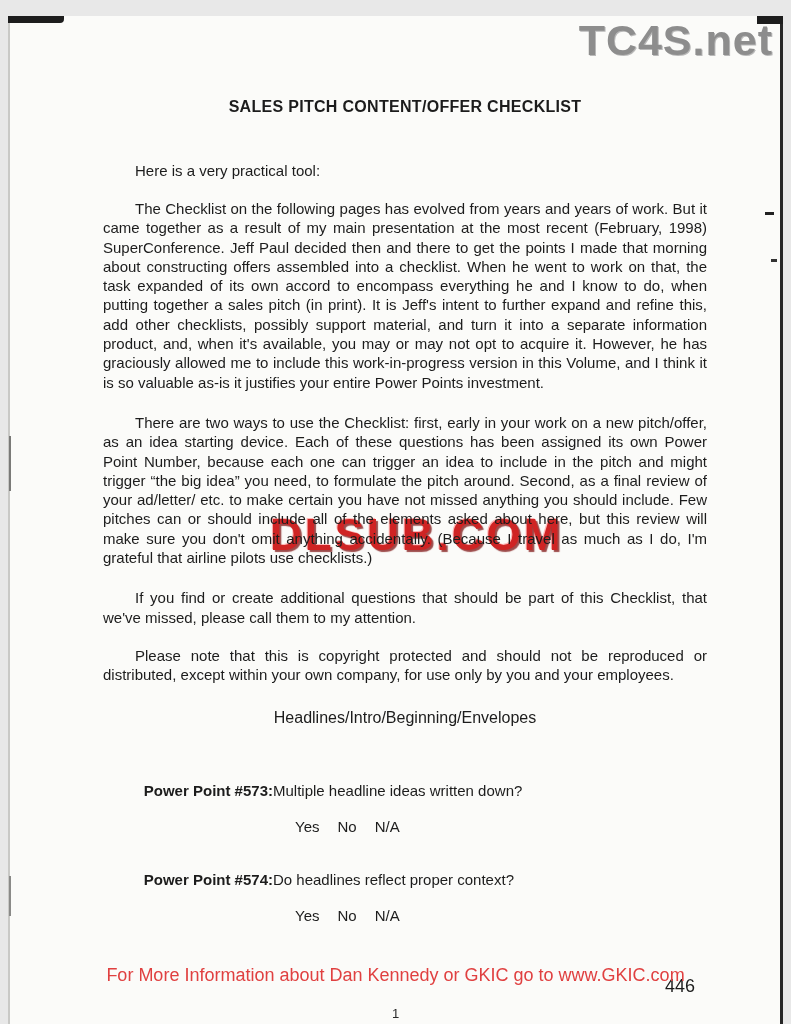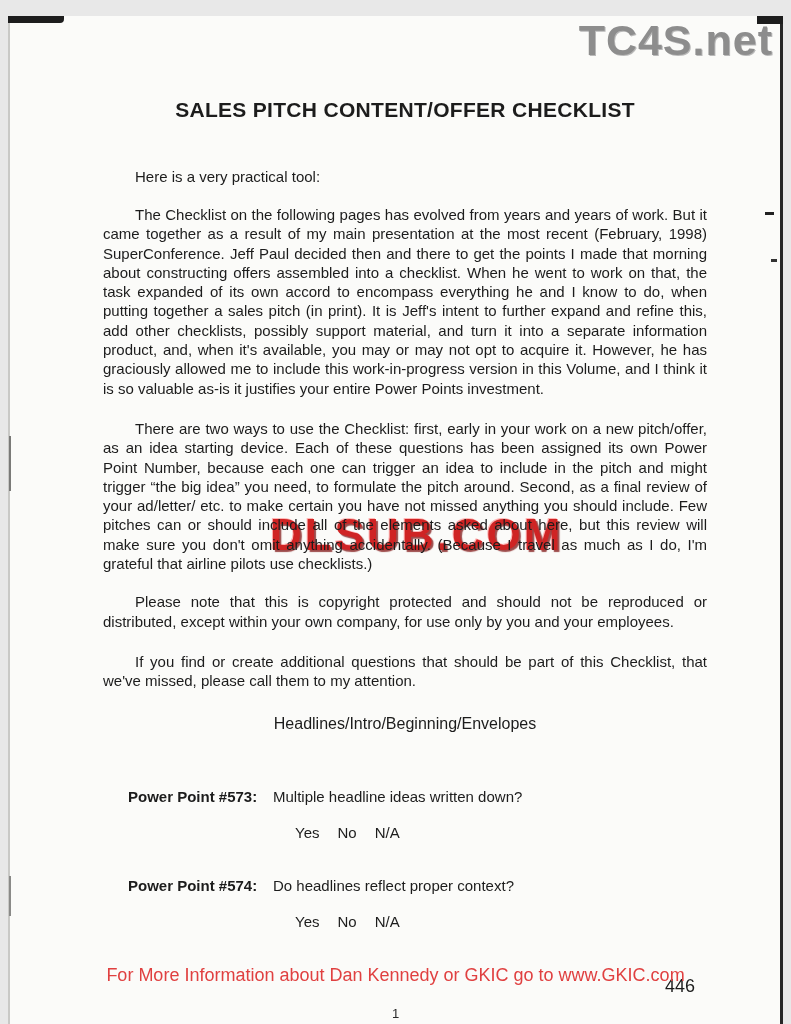--- a/index.html
+++ b/index.html
@@ -56,42 +56,42 @@
   .page-number {
     position:absolute; top:960px; right:88px;
     font-size:18px; font-weight:normal;
   }
 
   
   .content { position:absolute; left:95px; top:0; width:604px; }
   .doc-title {
     margin-top:82px;
     text-align:center;
-    font-size:21px; font-weight:bold; letter-spacing:0.3px;
+    font-size:16px; font-weight:bold; letter-spacing:0.3px;
   }
   .intro {
     margin-top:45px;
     font-size:15px; line-height:19px;
     text-indent:32px;
   }
   .para {
     margin:19px 0 0 0;
     font-size:15px; line-height:19.3px;
     text-align:justify; text-indent:32px;
   }
   .para-gap { margin-top:21px; }
   .section-heading {
     margin-top:24px;
     text-align:center;
     font-size:16px; font-weight:normal;
   }
   .pp-row {
     display:flex;
     margin:0 0 0 25px;
-    font-size:15px; line-height:19px;
+    font-size:15px; line-height:19px;text-align:right;
   }
   .pp-row.first { margin-top:54px; }
   .pp-row.second { margin-top:35px; }
   .pp-label { font-weight:bold; width:145px; flex:0 0 145px; }
   .pp-options {
     display:flex; gap:18px;
     margin:18px 0 0 192px;
     font-size:15px;
   }
 </style>
@@ -114,22 +114,22 @@
   <div class="wm-top-right">TC4S.net</div>
   <div class="wm-center">DLSUB.COM</div>
 
   <div class="content">
     <div class="doc-title">SALES PITCH CONTENT/OFFER CHECKLIST</div>
 
     <div class="intro">Here is a very practical tool:</div>
 
     <p class="para">The Checklist on the following pages has evolved from years and years of work. But it came together as a result of my main presentation at the most recent (February, 1998) SuperConference. Jeff Paul decided then and there to get the points I made that morning about constructing offers assembled into a checklist. When he went to work on that, the task expanded of its own accord to encompass everything he and I know to do, when putting together a sales pitch (in print).  It is Jeff's intent to further expand and refine this, add other checklists, possibly support material, and turn it into a separate information product, and, when it's available, you may or may not opt to acquire it. However, he has graciously allowed me to include this work-in-progress version in this Volume, and I think it is so valuable as-is it justifies your entire Power Points investment.</p>
     <p class="para para-gap">There are two ways to use the Checklist: first, early in your work on a new pitch/offer, as an idea starting device. Each of these questions has been assigned its own Power Point Number, because each one can trigger an idea to include in the pitch and might trigger “the big idea” you need, to formulate the pitch around.  Second, as a final review of your ad/letter/ etc. to make certain you have not missed anything you should include. Few pitches can or should include all of the elements asked about here, but this review will make sure you don't omit anything accidentally. (Because I travel as much as I do, I'm grateful that airline pilots use checklists.)</p>
+    <p class="para para-gap">If you find or create additional questions that should be part of this Checklist, that we've missed, please call them to my attention.</p>
     <p class="para">Please note that this is copyright protected and should not be reproduced or distributed, except within your own company, for use only by you and your employees.</p>
-    <p class="para para-gap">If you find or create additional questions that should be part of this Checklist, that we've missed, please call them to my attention.</p>
 
     <div class="section-heading">Headlines/Intro/Beginning/Envelopes</div>
 
     <div class="pp-row first">
       <span class="pp-label">Power Point #573:</span>
       <span class="pp-question">Multiple headline ideas written down?</span>
     </div>
     <div class="pp-options">
       <span>Yes</span>
       <span>No</span>

